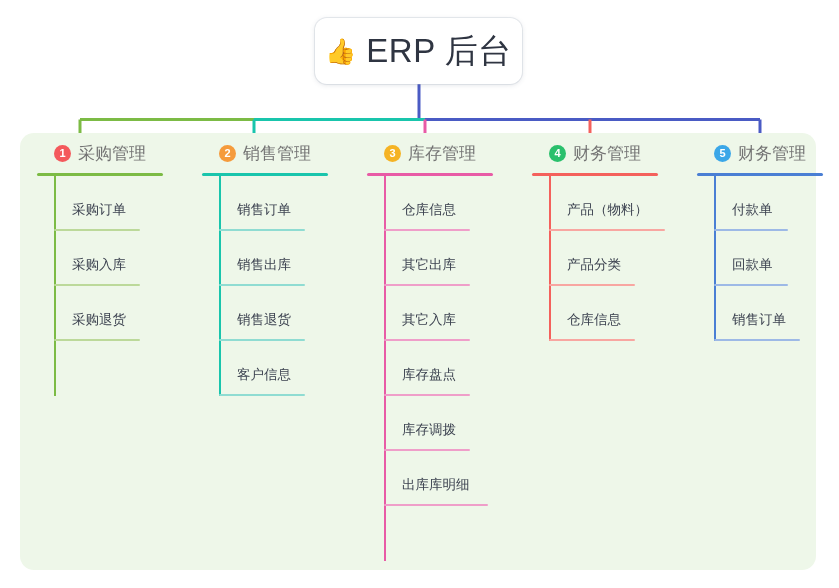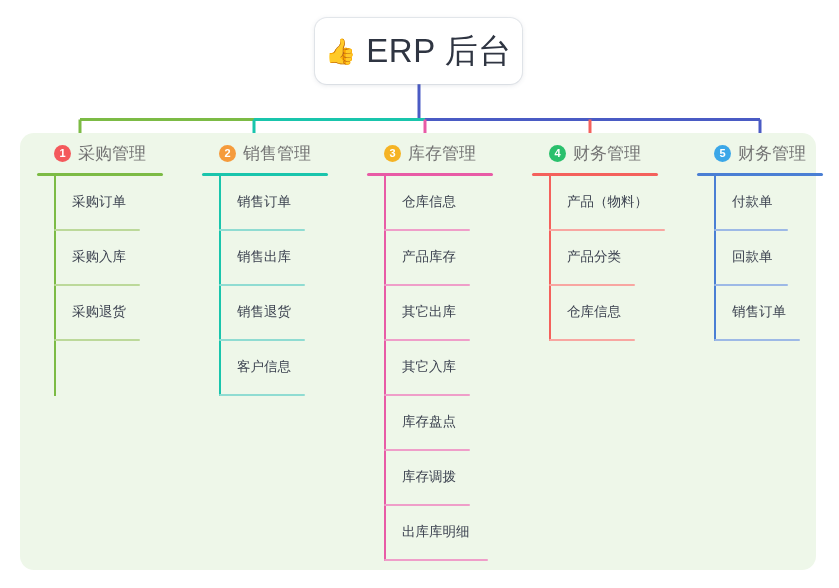--- a/index.html
+++ b/index.html
@@ -121,21 +121,21 @@
     width: 2px;
   }
   .leaf {
     position: relative;
     height: 55px;
     box-sizing: border-box;
   }
   .leaf-label {
     position: absolute;
     left: 18px;
-    bottom: 20px;
+    bottom: 12px;
     font-size: 13.5px;
     color: #3c4250;
     white-space: nowrap;
   }
   .leaf-rule {
     position: absolute;
     left: 0;
     bottom: 0;
     height: 2px;
     border-radius: 1px;
@@ -220,24 +220,20 @@
           <span class="col-title">库存管理</span>
         </div>
         <div class="col-rule" style="background: rgb(232, 91, 166); width: 126px;"></div>
         <div class="col-body">
           <div class="spine" style="background: rgb(232, 91, 166); height: 385px;"></div>
           <div class="leaf">
             <span class="leaf-label">仓库信息</span>
             <div class="leaf-rule" style="background: rgb(239, 158, 201); width: 86px;"></div>
           </div>
           <div class="leaf">
-            <span class="leaf-label">产品库存</span>
-            <div class="leaf-rule" style="background: rgb(239, 158, 201); width: 86px;"></div>
-          </div>
-          <div class="leaf">
             <span class="leaf-label">其它出库</span>
             <div class="leaf-rule" style="background: rgb(239, 158, 201); width: 86px;"></div>
           </div>
           <div class="leaf">
             <span class="leaf-label">其它入库</span>
             <div class="leaf-rule" style="background: rgb(239, 158, 201); width: 86px;"></div>
           </div>
           <div class="leaf">
             <span class="leaf-label">库存盘点</span>
             <div class="leaf-rule" style="background: rgb(239, 158, 201); width: 86px;"></div>

